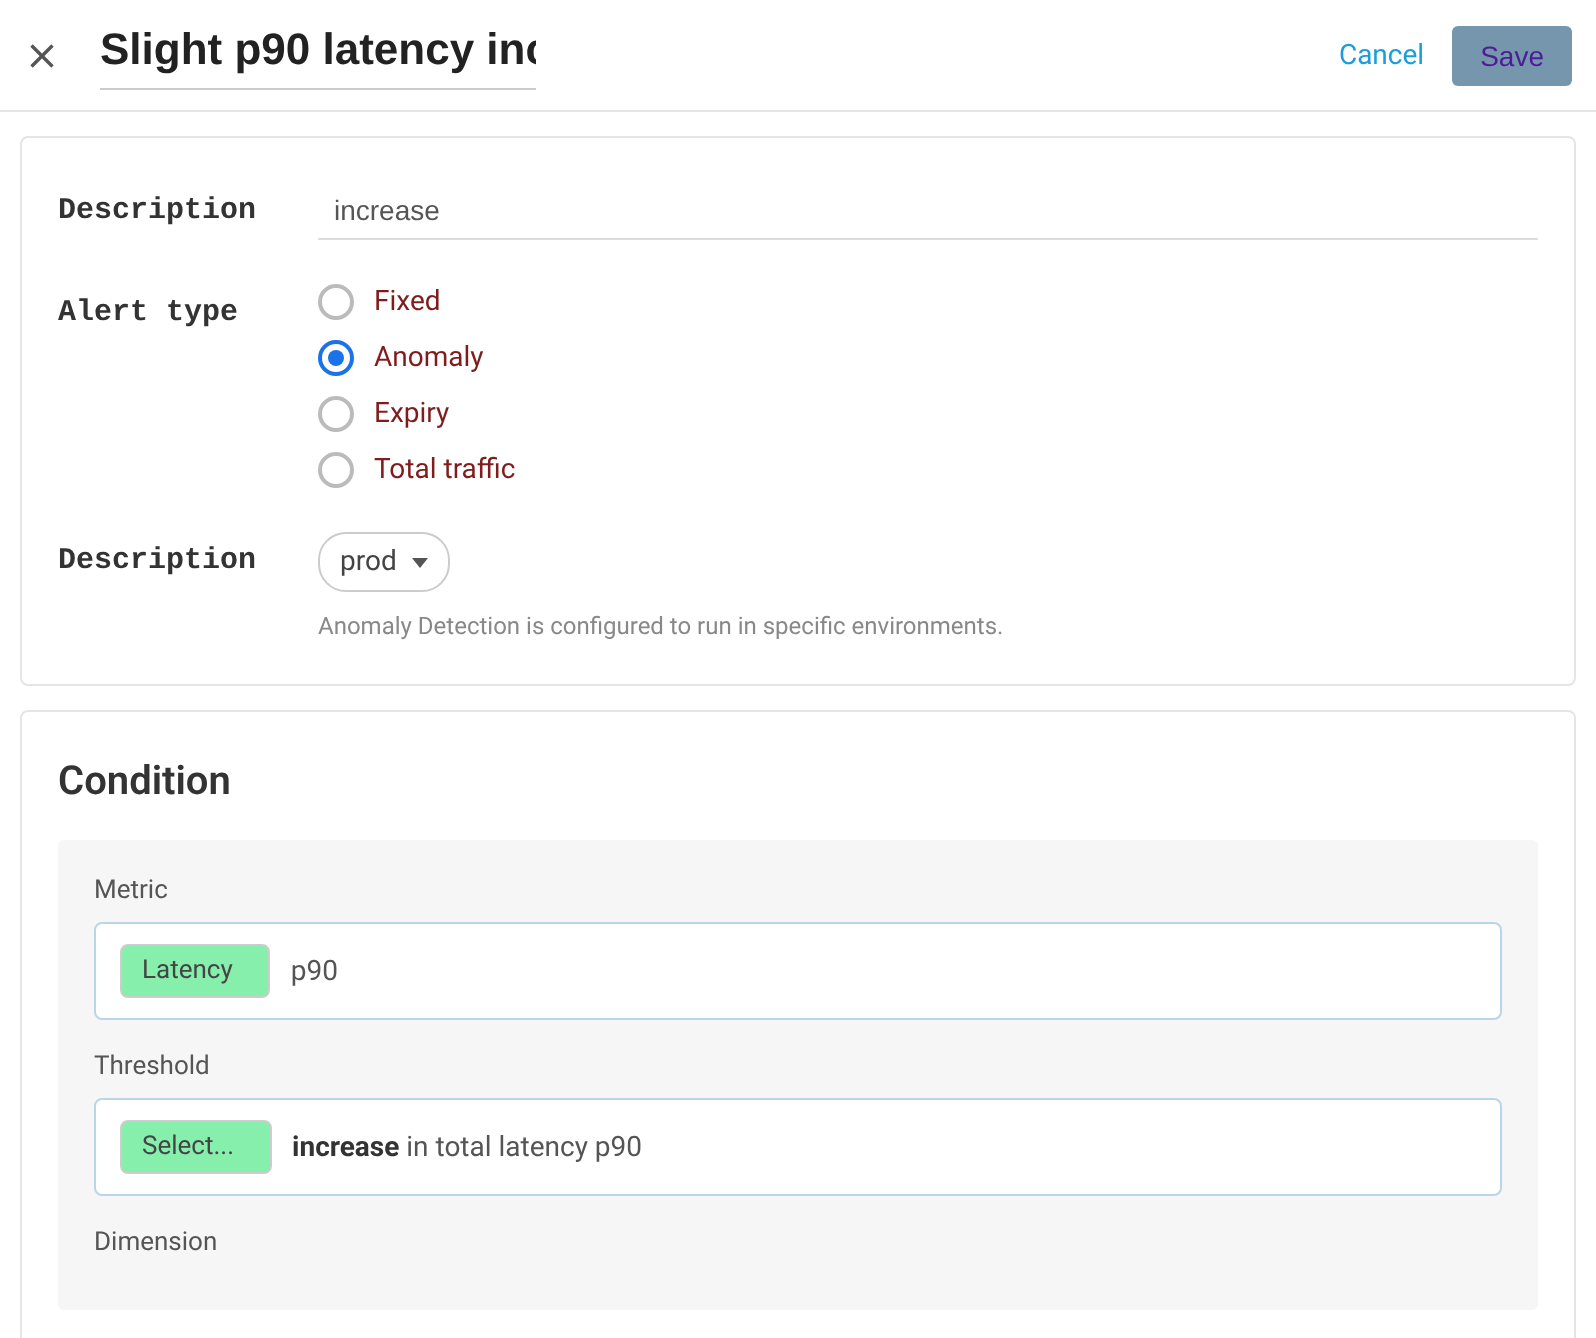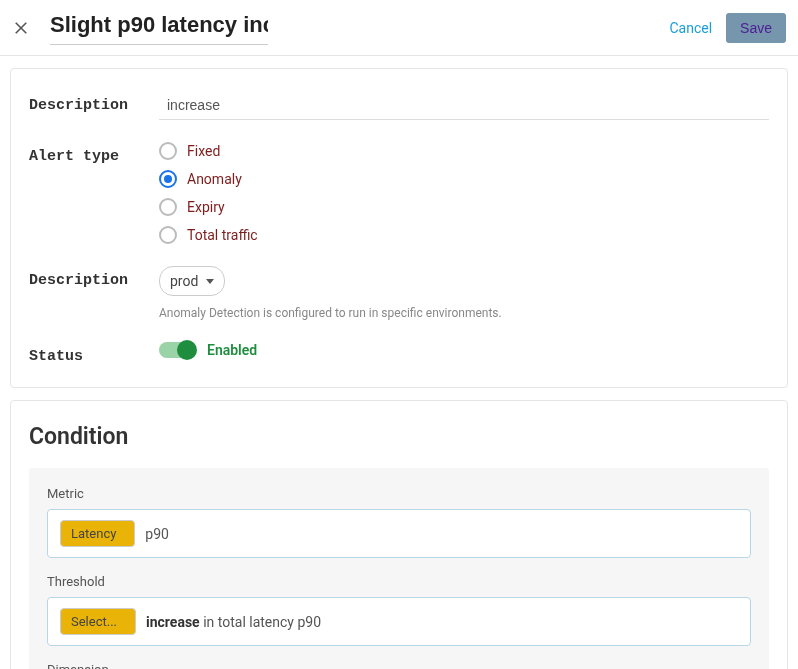--- a/index.html
+++ b/index.html
@@ -168,21 +168,21 @@
       position: absolute;
       top: -2px;
       right: -2px;
     }
     .status-label {
       color: #1e8e3e;
       font-weight: 600;
       font-size: 14px;
     }
     .section-title {
-      font-size: 23px;
+      font-size: 20px;
       font-weight: 600;
       color: #333;
       margin-bottom: 18px;
     }
     .gray-box {
       background: #f6f6f6;
       border-radius: 3px;
       padding: 18px;
     }
     .field-label {
@@ -210,21 +210,21 @@
       color: #333;
     }
     .btn-outline {
       display: inline-flex;
       align-items: center;
       border: 1px solid #ccc;
       border-radius: 4px;
       padding: 5px 10px;
       font-size: 13px;
       color: #444;
-      background: #eab308;
+      background: #86efac;
       cursor: pointer;
     }
   </style>
 </head>
 <body>
 
 <div class="header">
   <div class="close-x">
     <svg viewBox="0 0 24 24" fill="none" stroke="currentColor" stroke-width="2.2">
         <line x1="5" y1="5" x2="19" y2="19"></line>
@@ -274,31 +274,20 @@
     <div class="row-label">Description</div>
     <div class="row-content">
       <div class="dropdown">
         <span>prod</span>
         <span class="caret"></span>
       </div>
       <div class="hint">Anomaly Detection is configured to run in specific environments.</div>
     </div>
   </div>
 
-  <div class="row">
-    <div class="row-label">Status</div>
-    <div class="row-content">
-      <div class="toggle-wrap">
-        <div class="toggle">
-          <div class="toggle-knob"></div>
-        </div>
-        <span class="status-label">Enabled</span>
-      </div>
-    </div>
-  </div>
 
 </div>
 
 <div class="panel">
   <div class="section-title">Condition</div>
 
   <div class="gray-box">
 
     <div class="field-label">Metric</div>
     <div class="cond-bar">

